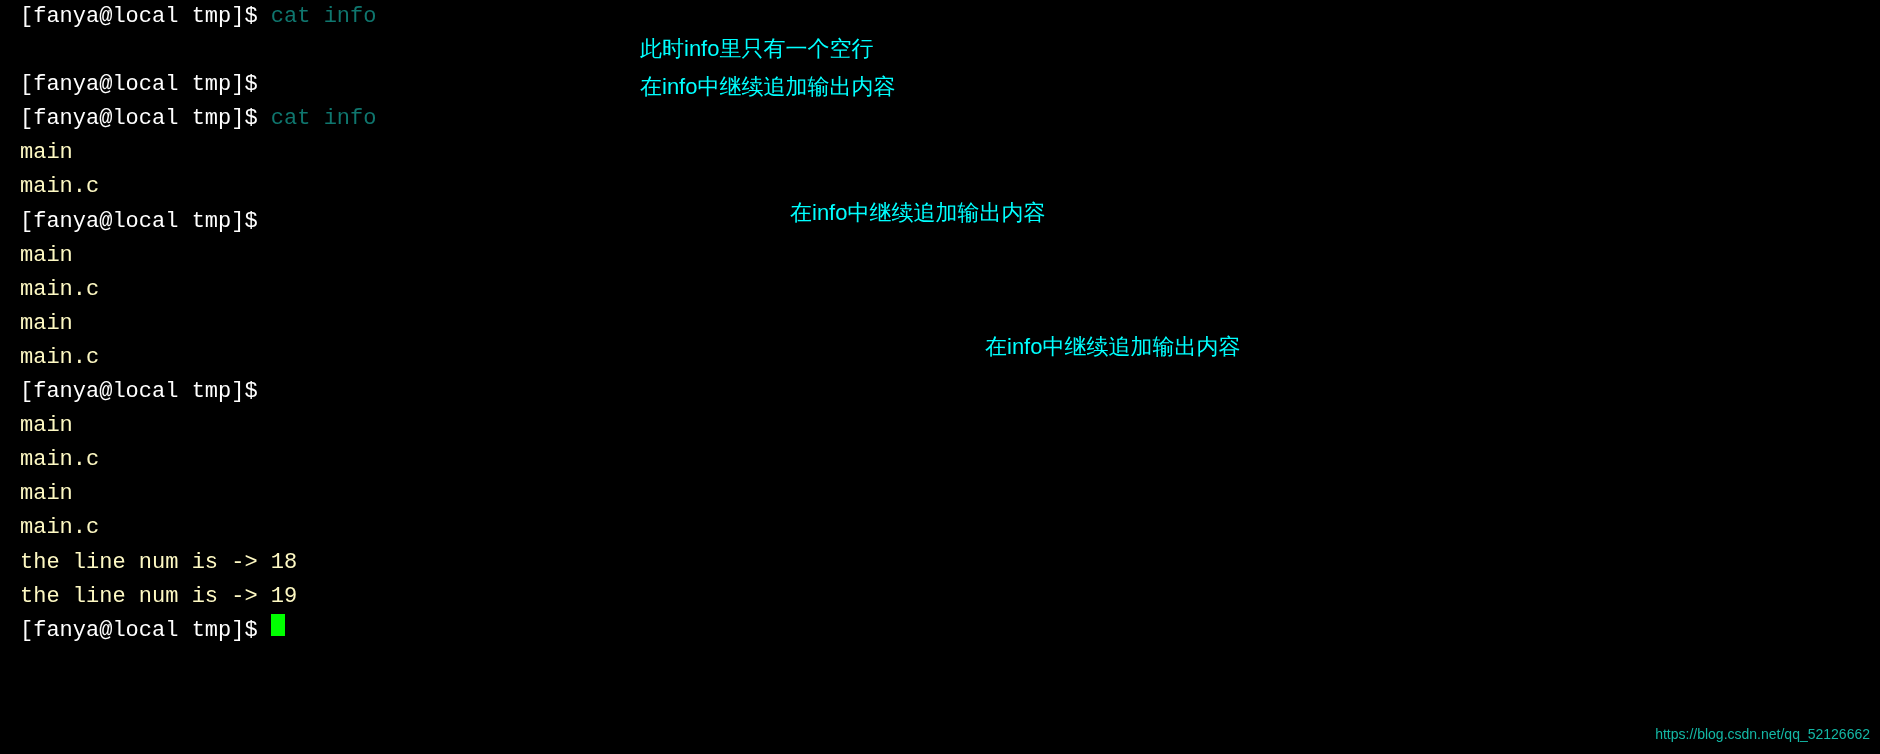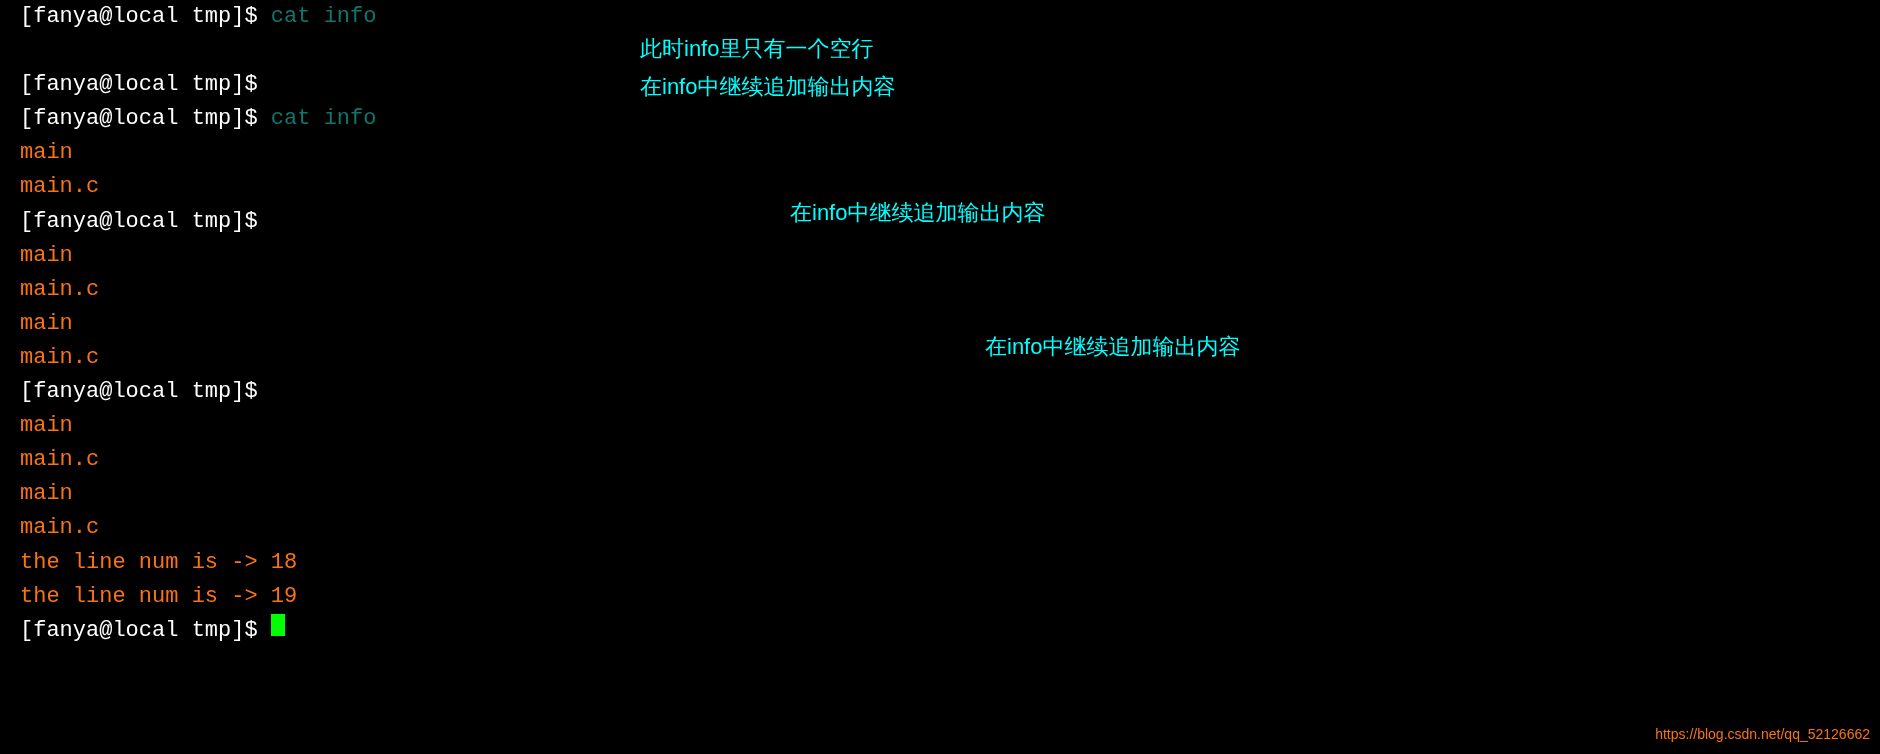--- a/index.html
+++ b/index.html
@@ -62,27 +62,27 @@
     }
 
     @keyframes blink {
       50% { opacity: 0; }
     }
 
     .watermark {
       position: absolute;
       bottom: 8px;
       right: 10px;
-      color: #f97316;
+      color: #14b8a6;
       font-size: 14px;
       font-family: Arial, sans-serif;
     }
 
     .green-text {
-      color: #f97316;
+      color: #fef9c3;
     }
   </style>
 </head>
 <body>
 
 <div class="terminal">
 
 <div class="line"><span class="prompt">[fanya@local tmp]$ </span><span class="command">cat info</span></div>
     <div class="line">&nbsp;</div>
     <div class="line"><span class="prompt">[fanya@local tmp]$ </span></div>

